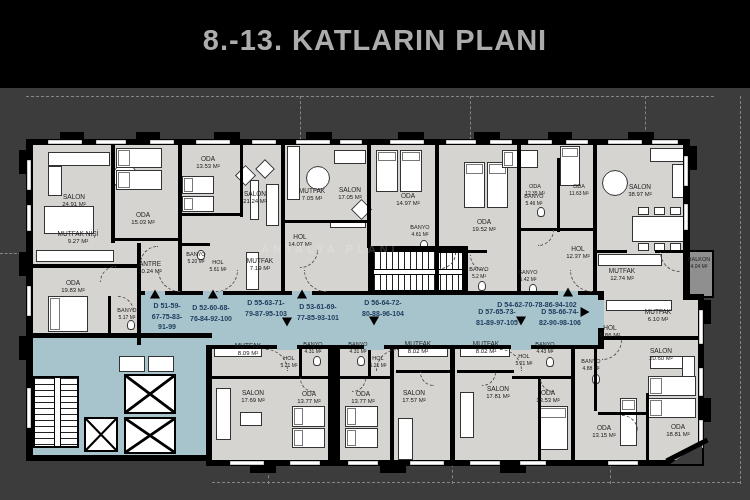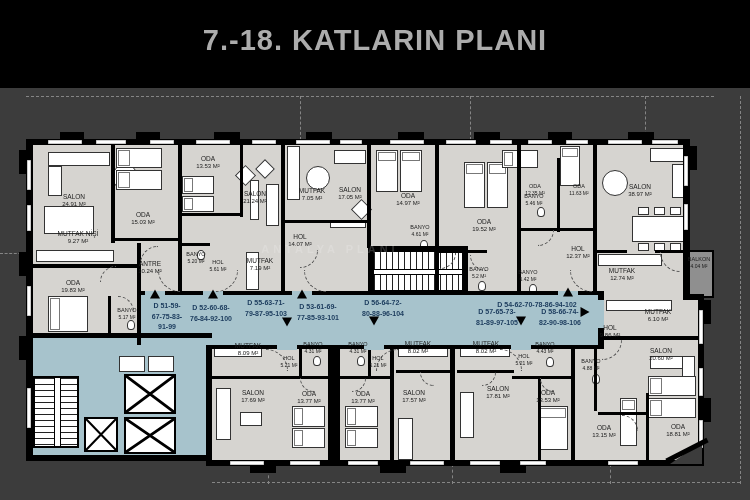--- a/index.html
+++ b/index.html
@@ -53,21 +53,21 @@
   .wedge{position:absolute;left:670px;top:442px;width:0;height:0;
          border-right:32px solid var(--bg,#3c3c3c);border-top:22px solid transparent;z-index:20;}
   .chamfer{position:absolute;left:664px;top:448px;width:46px;height:5px;background:#000;
            transform:rotate(-27deg);z-index:21;}
 </style>
 </head>
 <body>
 
 <div class="stage">
   <div class="header">
-    <div class="title">7.-18. KATLARIN PLANI</div>
+    <div class="title">8.-13. KATLARIN PLANI</div>
   </div>
   <div class="plan" id="plan">
     <div class="watermark">ANTALYA PLANI</div>
   <div class="dash-h" style="left: 26px; top: 96px; width: 688px;"></div>
       <div class="dash-v" style="left: 300px; top: 96px; height: 44px;"></div>
       <div class="dash-v" style="left: 470px; top: 96px; height: 44px;"></div>
       <div class="dash-v" style="left: 645px; top: 96px; height: 44px;"></div>
       <div class="dash-v" style="left: 740px; top: 96px; height: 388px;"></div>
       <div class="dash-h" style="left: 212px; top: 482px; width: 528px;"></div>
       <div class="dash-v" style="left: 268px; top: 464px; height: 20px;"></div>

